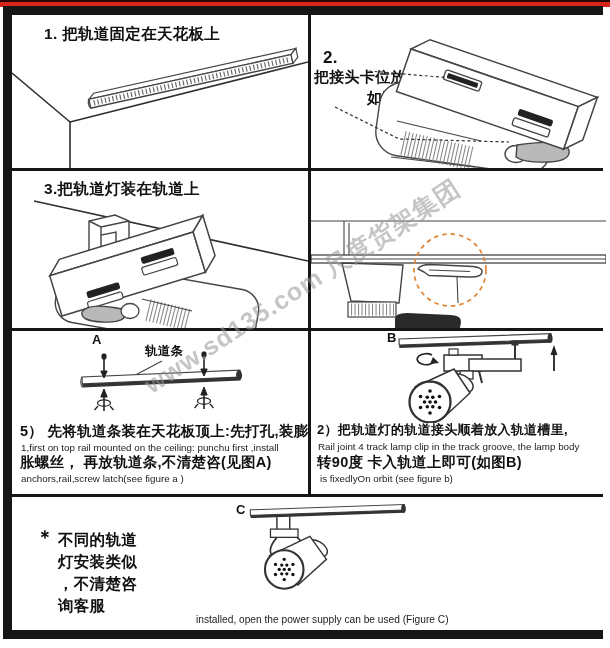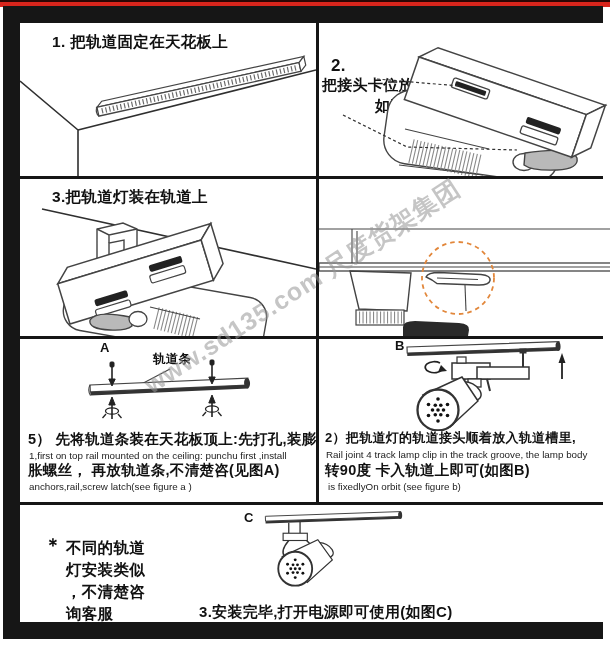--- a/index.html
+++ b/index.html
@@ -4,21 +4,21 @@
 <style>
   html,body{margin:0;padding:0}
   body{
     width:610px;height:648px;position:relative;background:#fff;overflow:hidden;
     font-family:"Liberation Sans","DejaVu Sans",sans-serif;color:#111;
   }
   .redbar{position:absolute;left:0;top:0;width:610px;height:7px;background:#d8251c;border-top:2px solid #2c0604;box-sizing:border-box}
   .frame{
     position:absolute;left:3px;top:6px;width:600px;height:633px;background:#161616;
     display:grid;grid-template-columns:296px 295px;grid-template-rows:153px 157px 163px 1fr;
-    gap:3px;padding:17px;box-sizing:border-box;
+    gap:3px;padding:9px;box-sizing:border-box;
   }
   .panel{background:#fff;position:relative;overflow:hidden}
   .p-wide{grid-column:1 / -1}
   .art{position:absolute;left:0;top:0;width:100%;height:100%}
   .t{position:absolute;white-space:pre;line-height:1.15}
   .cn{font-weight:700;letter-spacing:.3px}
   .en{font-size:9.8px;color:#222;font-weight:400;letter-spacing:0}
   .title{font-size:15.5px}
   .ln{fill:none;stroke:#2f2f2f;stroke-width:1.6}
   .thin{fill:none;stroke:#444;stroke-width:1.1}
@@ -254,18 +254,18 @@
             <circle cx="272.8" cy="74.2" r="1.8"></circle>
           <circle cx="279.5" cy="73.5" r="1.8"></circle>
             <circle cx="279.5" cy="84.5" r="1.8"></circle>
             <circle cx="270" cy="90" r="1.8"></circle>
           <circle cx="260.5" cy="84.5" r="1.8"></circle>
             <circle cx="260.5" cy="73.5" r="1.8"></circle>
             <circle cx="270" cy="68" r="1.8"></circle>
         </g>
       </g>
     </svg>
-    <span class="t cn" style="left:179px;top:98px;font-size:15px">3.安装完毕,打开电源即可使用(如图C)</span>
+    <span class="t en" style="left:184px;top:117px;font-size:10.2px">installed, open the power supply can be used (Figure C)</span>
   </section>
 
 </div>
 
 <div class="wm">www.sd135.com 尺度货架集团</div>
 
 </body></html>

